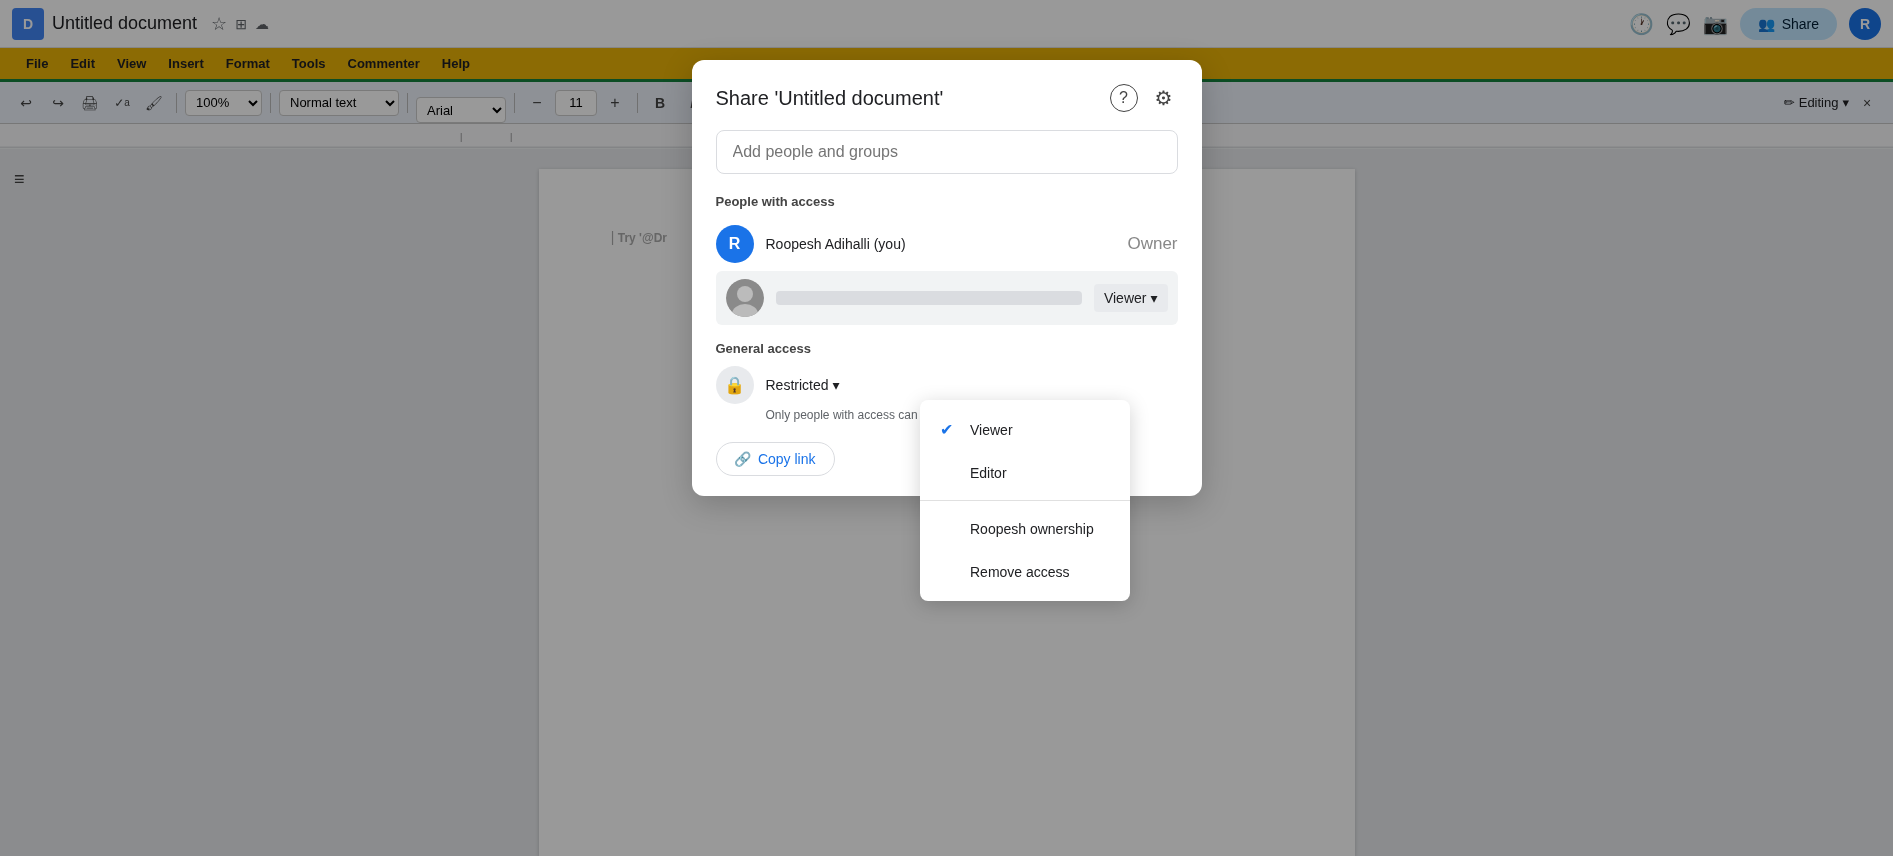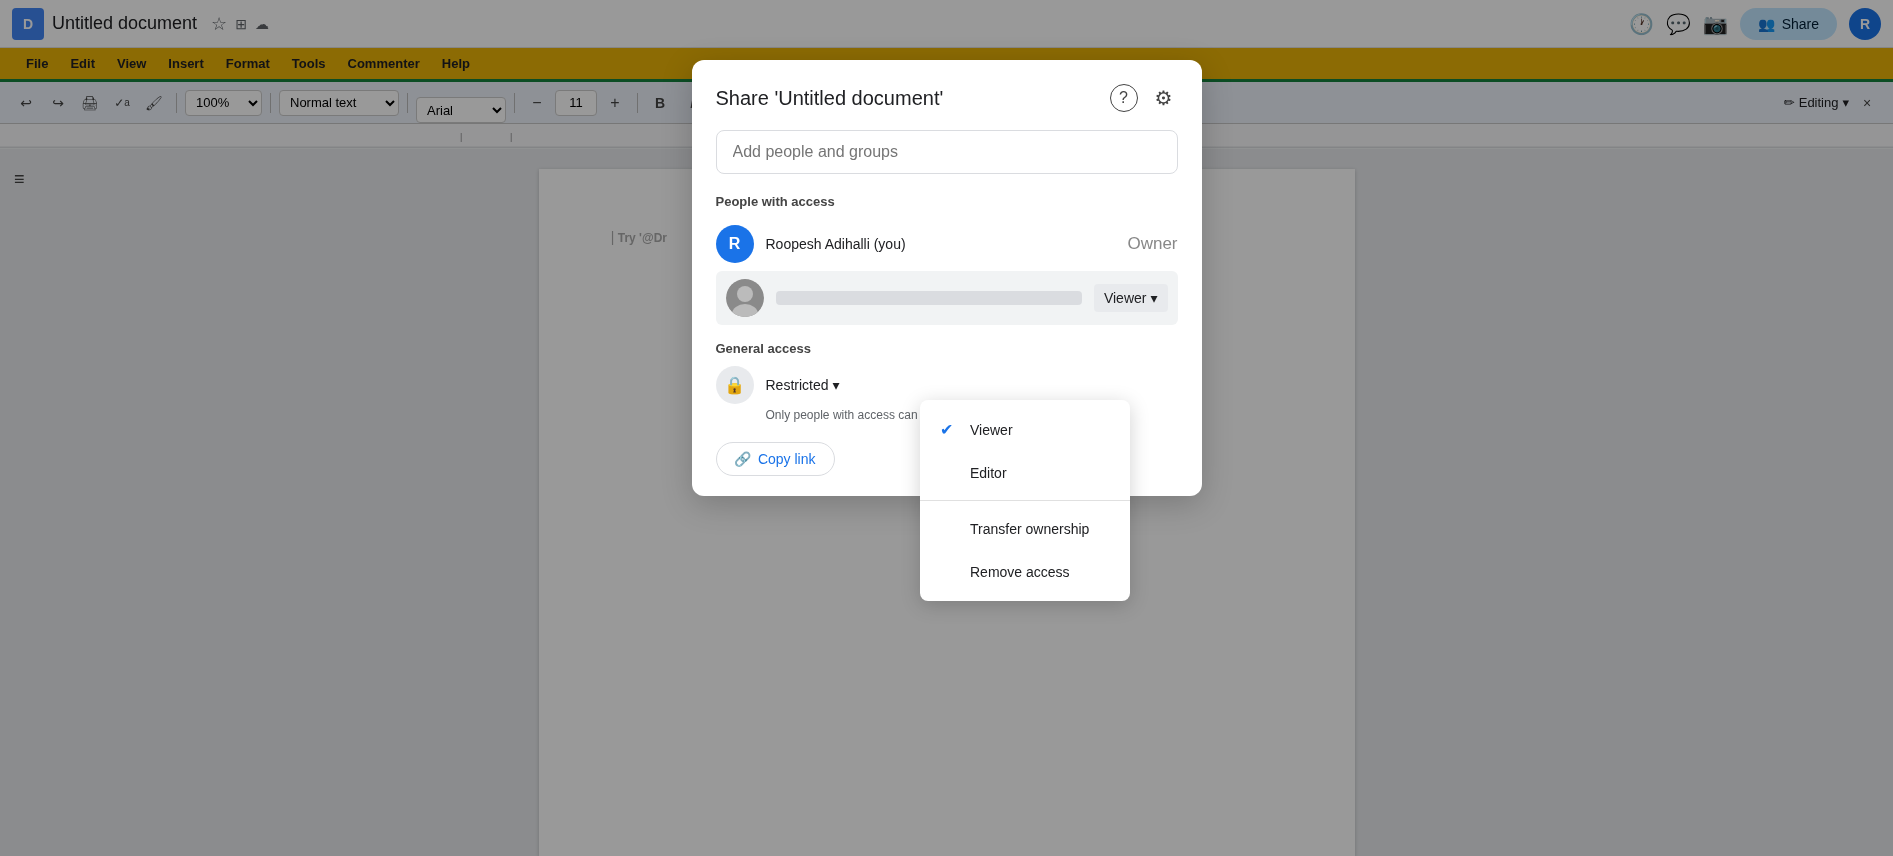--- a/index.html
+++ b/index.html
@@ -506,21 +506,21 @@
       <span class="check-icon">✔</span>
       <span>Viewer</span>
     </div>
     <div class="role-option">
       <span class="check-icon" style="visibility:hidden;">✔</span>
       <span>Editor</span>
     </div>
     <div class="role-divider"></div>
     <div class="role-option transfer">
       <span class="check-icon" style="visibility:hidden;">✔</span>
-      <span>Transfer ownership</span>
+      <span>Roopesh ownership</span>
     </div>
     <div class="role-option remove">
       <span class="check-icon" style="visibility:hidden;">✔</span>
       <span>Remove access</span>
     </div>
   </div>
 
 </div>
 
 </body></html>

